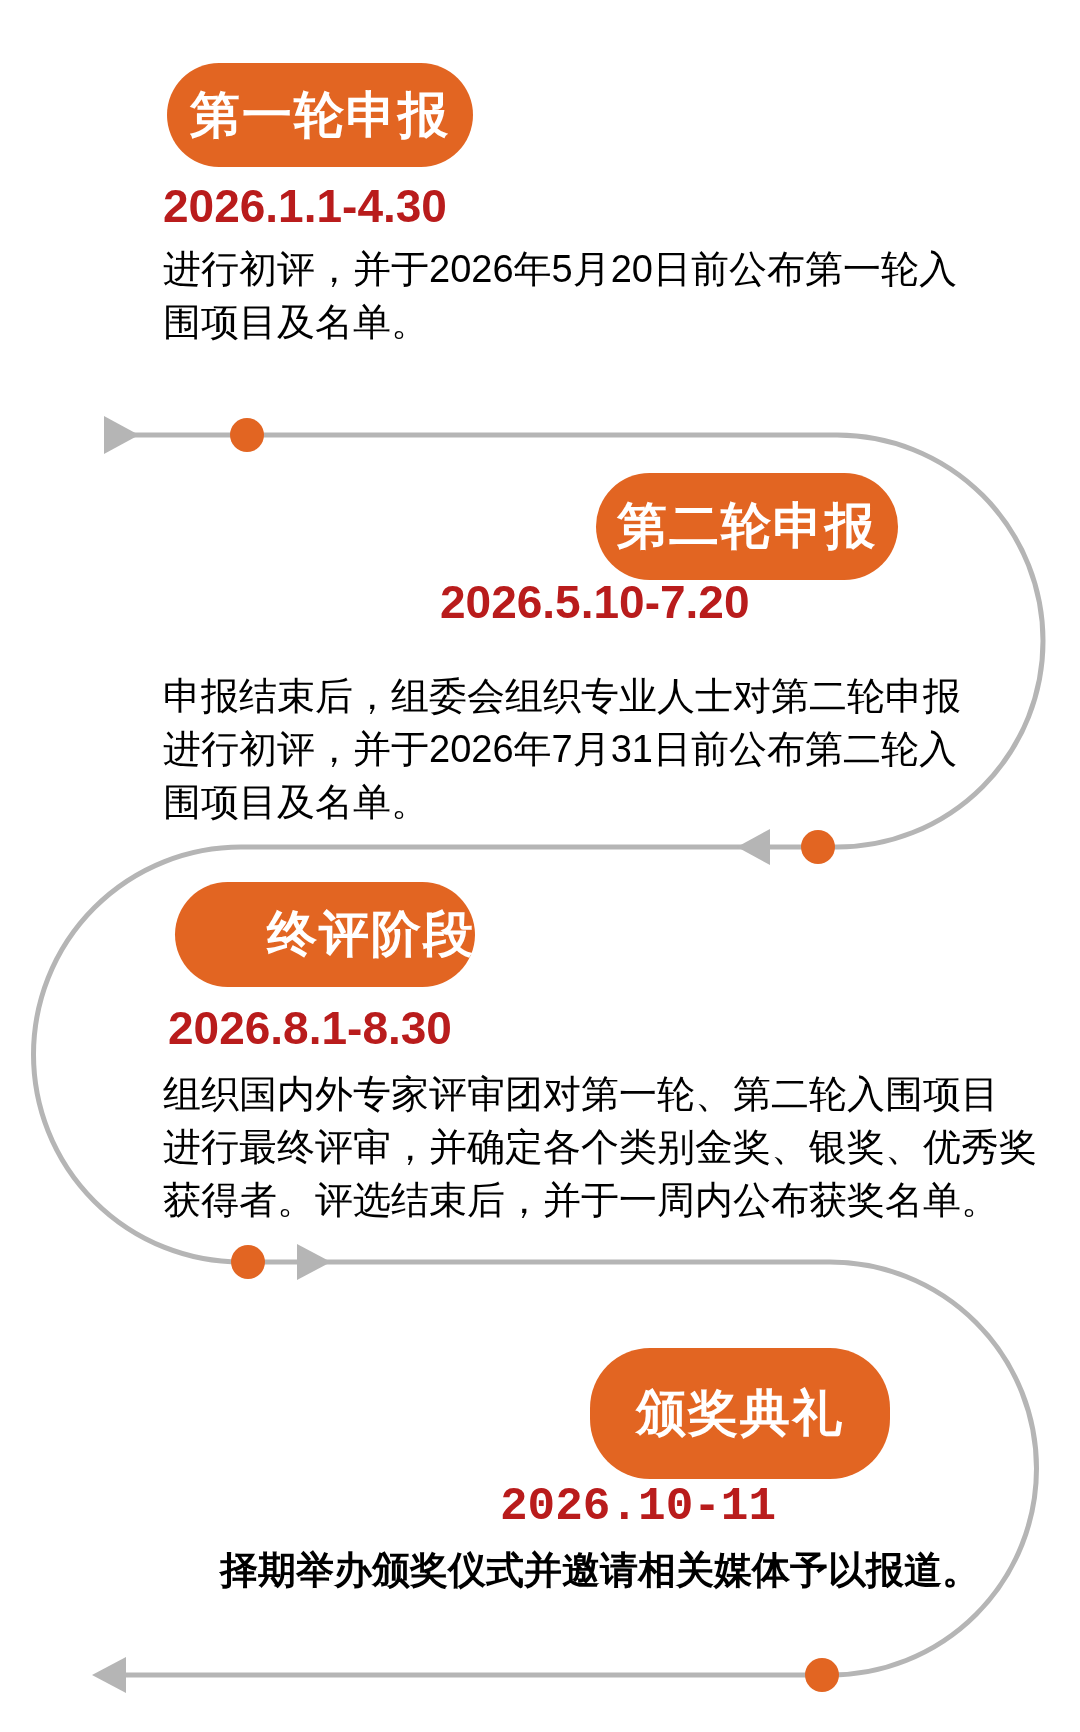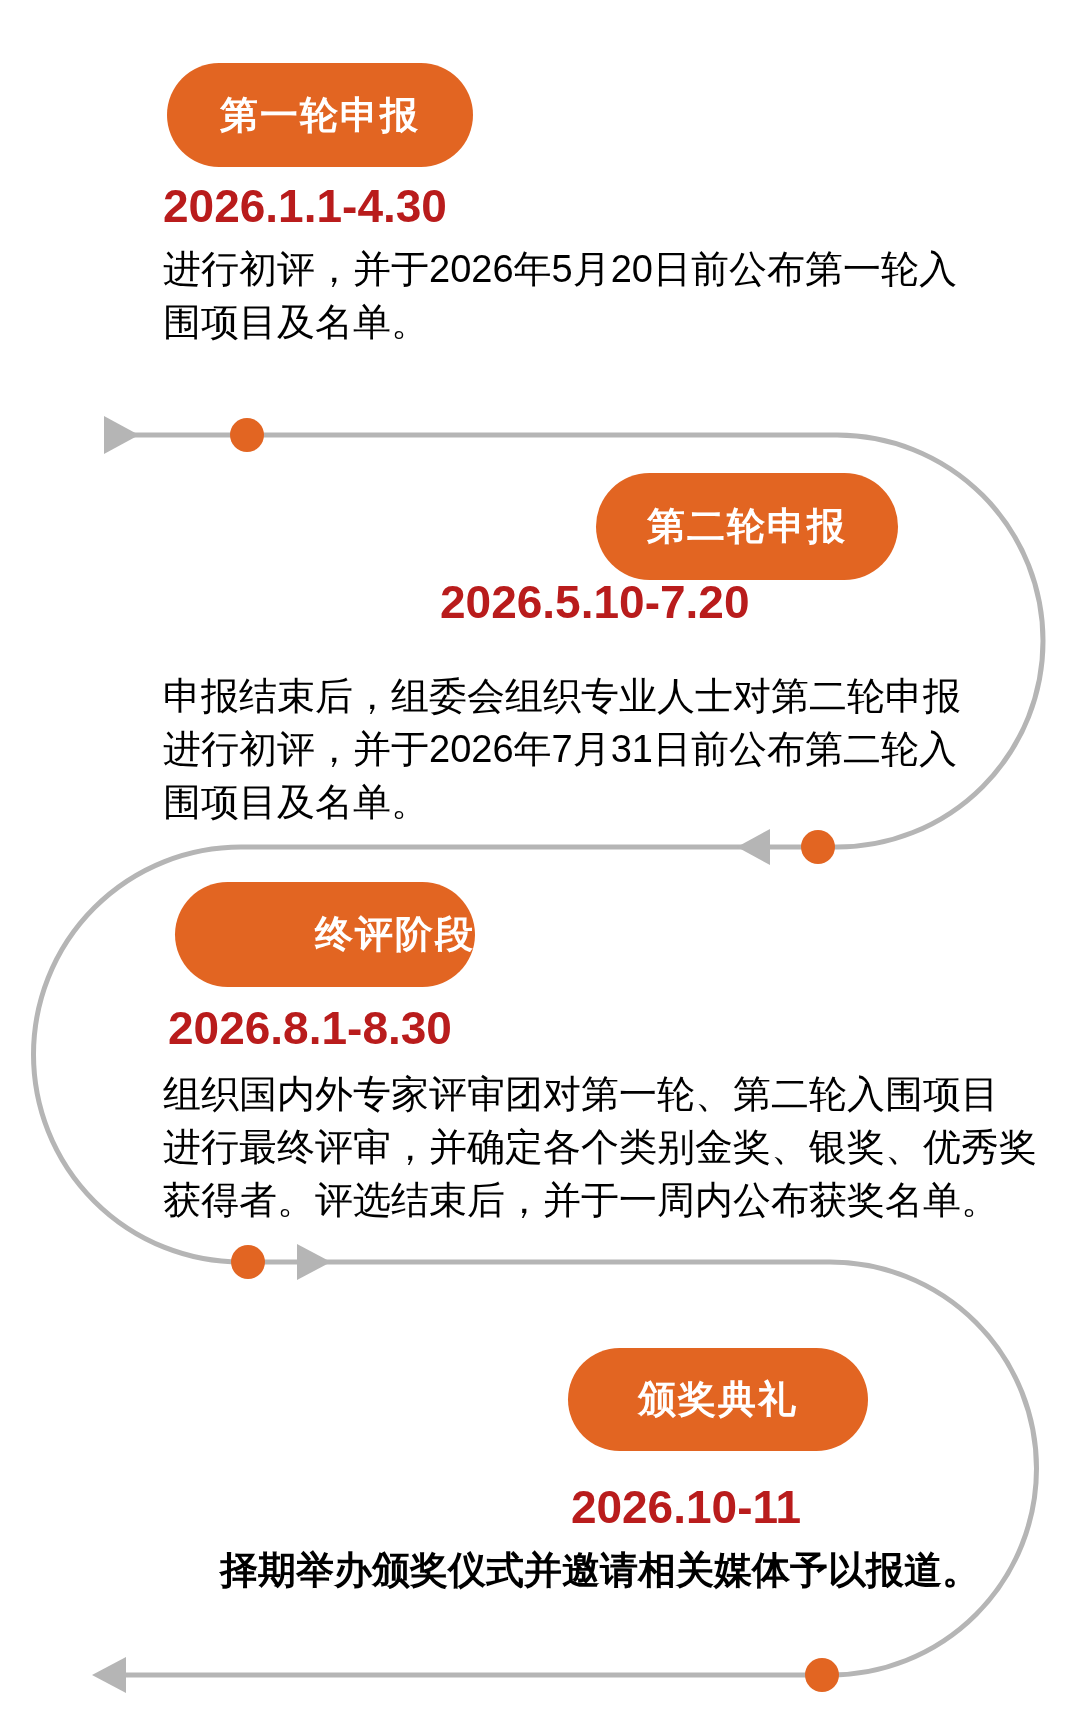--- a/index.html
+++ b/index.html
@@ -7,21 +7,21 @@
     width:1080px;height:1732px;position:relative;
     background:#ffffff;overflow:hidden;
     font-family:"Liberation Sans", sans-serif;
     color:#000;
   }
   .layer{position:absolute;left:0;top:0;}
   .stage{position:absolute;left:0;top:0;width:100%;height:100%;pointer-events:none;}
   .pill{
     position:absolute;background:#E26522;color:#fff;
     border-radius:60px;display:flex;align-items:center;justify-content:center;
-    font-size:38px;font-weight:bold;letter-spacing:2px;
+    font-size:50px;font-weight:bold;letter-spacing:2px;
   }
   .date{
     position:absolute;font-size:46px;font-weight:bold;line-height:1.15;
     color:#b91c1c;white-space:nowrap;
   }
   .desc{
     position:absolute;font-size:38px;line-height:53px;font-weight:500;
     color:#000;white-space:nowrap;
   }
   
@@ -30,22 +30,22 @@
   .s1-desc{left:163px;top:243px;}
   
   .s2-pill{left:596px;top:473px;width:302px;height:107px;}
   .s2-date{left:440px;top:576px;width:440px;text-align:left;}
   .s2-desc{left:163px;top:662px;margin-top:8px;}
   
   .s3-pill{left:175px;top:882px;width:300px;height:105px;justify-content:flex-end;}
   .s3-date{left:168px;top:1002px;}
   .s3-desc{left:163px;top:1068px;}
   
-  .s4-pill{left:568px;top:1348px;width:300px;height:103px;}
-  .s4-date{left:500px;top:1481px;width:372px;text-align:center;}
+  .s4-pill{left:590px;top:1348px;width:300px;height:131px;}
+  .s4-date{left:500px;top:1481px;width:372px;text-align:left;font-family:Liberation Mono, monospace;}
   .s4-desc{left:140px;top:1544px;width:840px;text-align:right;font-weight:bold;}
 </style>
 </head>
 <body>
 
 <svg class="layer" width="1080" height="1732" viewBox="0 0 1080 1732">
   <path d="M 110 435 H 837 A 206 206 0 0 1 837 847 H 241 A 207 207 0 0 0 241 1262 H 830 A 206.5 206.5 0 0 1 830 1675 H 110" fill="none" stroke-width="5" stroke="#B5B5B5"></path>
   <polygon points="104,416 104,454 139,435" fill="#B5B5B5"></polygon>
   <polygon points="770,829 770,865 737,847" fill="#B5B5B5"></polygon>
   <polygon points="297,1244 297,1280 331,1262" fill="#B5B5B5"></polygon>

